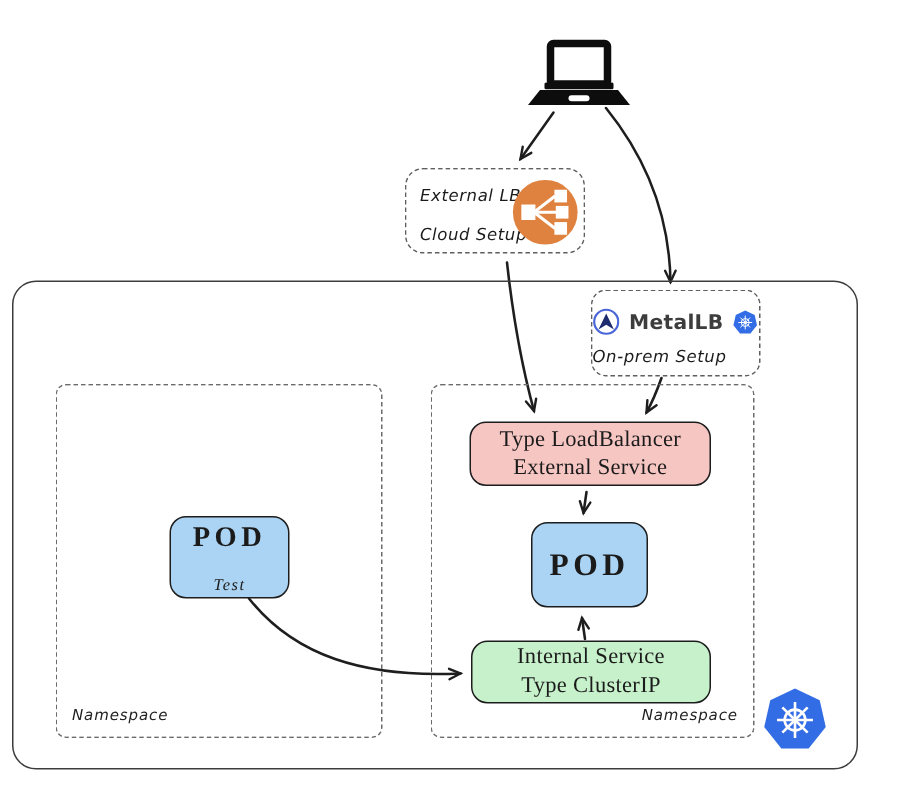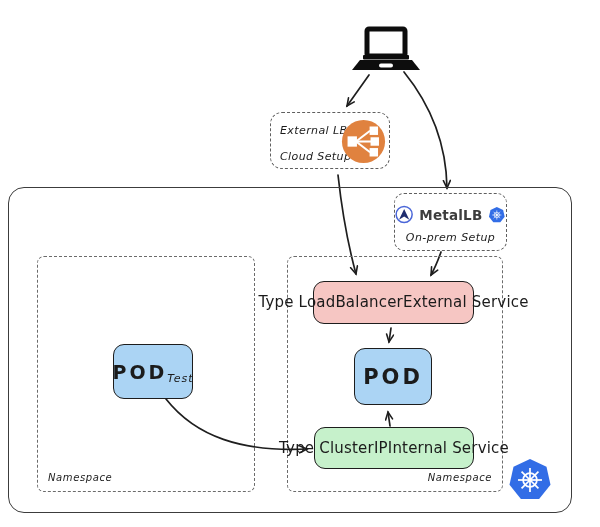--- a/index.html
+++ b/index.html
@@ -16,22 +16,22 @@
   .namespace{
     position:absolute;border:1.5px dashed #6b6b6b;border-radius:7px;background:transparent;
     box-sizing:border-box;
   }
   .cluster{
     position:absolute;border:1.8px solid #3c3c3c;border-radius:16px;background:transparent;
     box-sizing:border-box;
   }
   .node{
     position:absolute;border:1.6px solid #1d1d1d;border-radius:11px;
-    display:flex;flex-direction:row;align-items:center;justify-content:center;
-    box-sizing:border-box;text-align:center;
+    display:flex;flex-direction:column;align-items:center;justify-content:center;
+    box-sizing:border-box;text-align:center;font-family:Liberation Serif, serif;
   }
   .svc-line{font-size:15px;font-weight:500;line-height:19px;white-space:nowrap;letter-spacing:0.2px;}
   .pod-title{font-size:21px;font-weight:600;letter-spacing:3px;}
   .pod-sub{font-size:11px;font-style:italic;margin-top:14px;letter-spacing:1px;}
   .small-hand{font-size:11px;font-style:italic;letter-spacing:0.4px;white-space:nowrap;}
   .ns-label{position:absolute;font-size:10px;font-style:italic;letter-spacing:0.6px;color:#222;}
   .metallb-row{display:flex;align-items:center;gap:6px;justify-content:center;margin-top:7px;text-align:center;}
   .metallb-name{font-size:13.5px;font-weight:700;color:#3d3d3d;letter-spacing:0.2px;}
   #arrows{position:absolute;left:0;top:0;pointer-events:none;}
 </style>
@@ -97,21 +97,21 @@
           <line x1="24" y1="24" x2="36.5" y2="24"></line>
           <line x1="24" y1="24" x2="32.8" y2="32.8"></line>
           <line x1="24" y1="24" x2="24" y2="36.5"></line>
           <line x1="24" y1="24" x2="15.2" y2="32.8"></line>
           <line x1="24" y1="24" x2="11.5" y2="24"></line>
           <line x1="24" y1="24" x2="15.2" y2="15.2"></line>
         </g>
         <circle cx="24" cy="24" r="2.2" fill="#ffffff"></circle>
       </svg>
     </div>
-    <div class="small-hand" style="text-align:center;margin-top:3px;">On-prem Setup</div>
+    <div class="small-hand" style="text-align:left;margin-top:3px;">On-prem Setup</div>
   </div>
 
   <div class="cluster" style="left:8px;top:187px;width:564px;height:326px;"></div>
 
   <div class="namespace" style="left:37px;top:256px;width:218px;height:236px;">
     <div class="ns-label" style="left:10px;bottom:8px;">Namespace</div>
   </div>
 
   <div class="namespace" style="left:287px;top:256px;width:216px;height:236px;">
     <div class="ns-label" style="right:10px;bottom:8px;">Namespace</div>
@@ -125,22 +125,22 @@
   <div class="node" style="left: 313px; top: 281px; width: 161px; height: 43px; background: rgb(246, 198, 195);">
     <div class="svc-line">Type LoadBalancer</div>
     <div class="svc-line">External Service</div>
   </div>
 
   <div class="node" style="left: 354px; top: 348px; width: 78px; height: 57px; background: rgb(171, 212, 244);">
     <div class="pod-title">POD</div>
   </div>
 
   <div class="node" style="left: 314px; top: 427px; width: 160px; height: 42px; background: rgb(198, 241, 203);">
+    <div class="svc-line">Internal Service</div>
     <div class="svc-line">Type ClusterIP</div>
-    <div class="svc-line">Internal Service</div>
   </div>
 
   <svg class="abs" style="left:507px;top:457px;" width="46" height="46" viewBox="0 0 48 48">
     <polygon points="24,2 41.2,10.3 45.4,28.9 33.5,43.8 14.5,43.8 2.6,28.9 6.8,10.3" fill="#326de6"></polygon>
     <g stroke="#ffffff" stroke-width="1.8" fill="none">
       <circle cx="24" cy="24" r="7.2"></circle>
       <line x1="24" y1="24" x2="24" y2="11.5"></line>
       <line x1="24" y1="24" x2="32.8" y2="15.2"></line>
       <line x1="24" y1="24" x2="36.5" y2="24"></line>
       <line x1="24" y1="24" x2="32.8" y2="32.8"></line>

